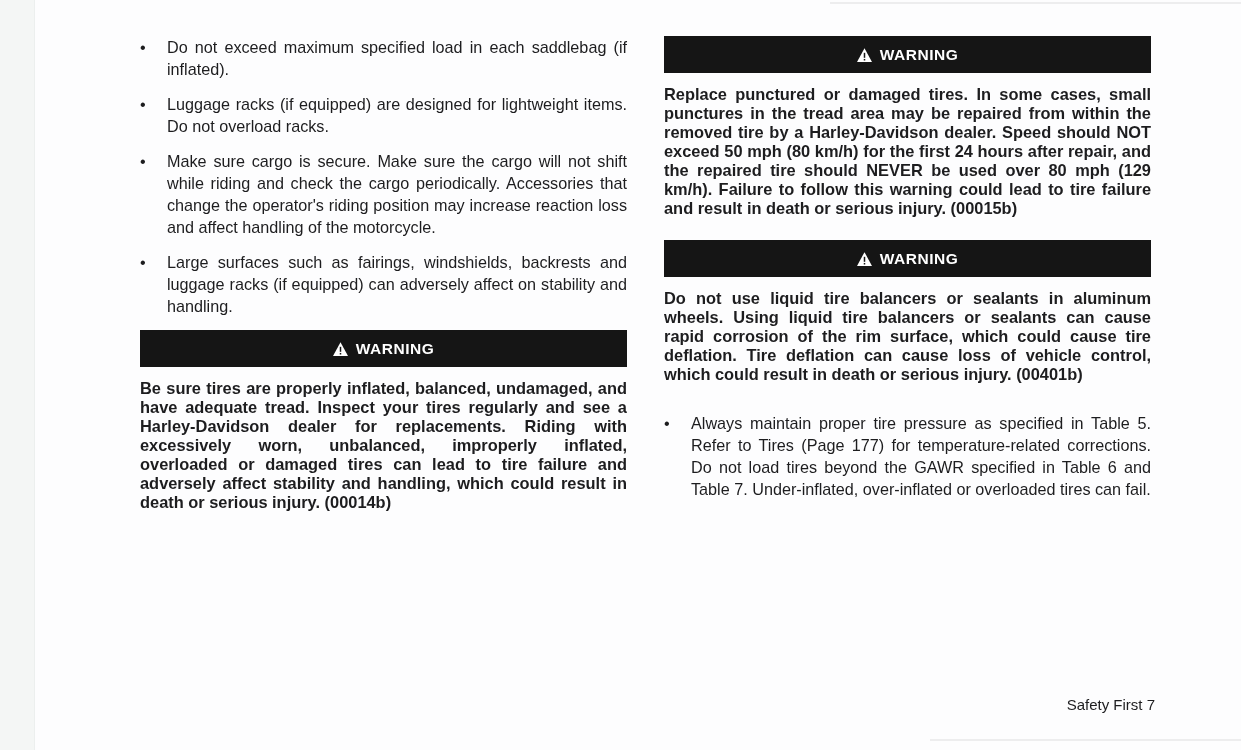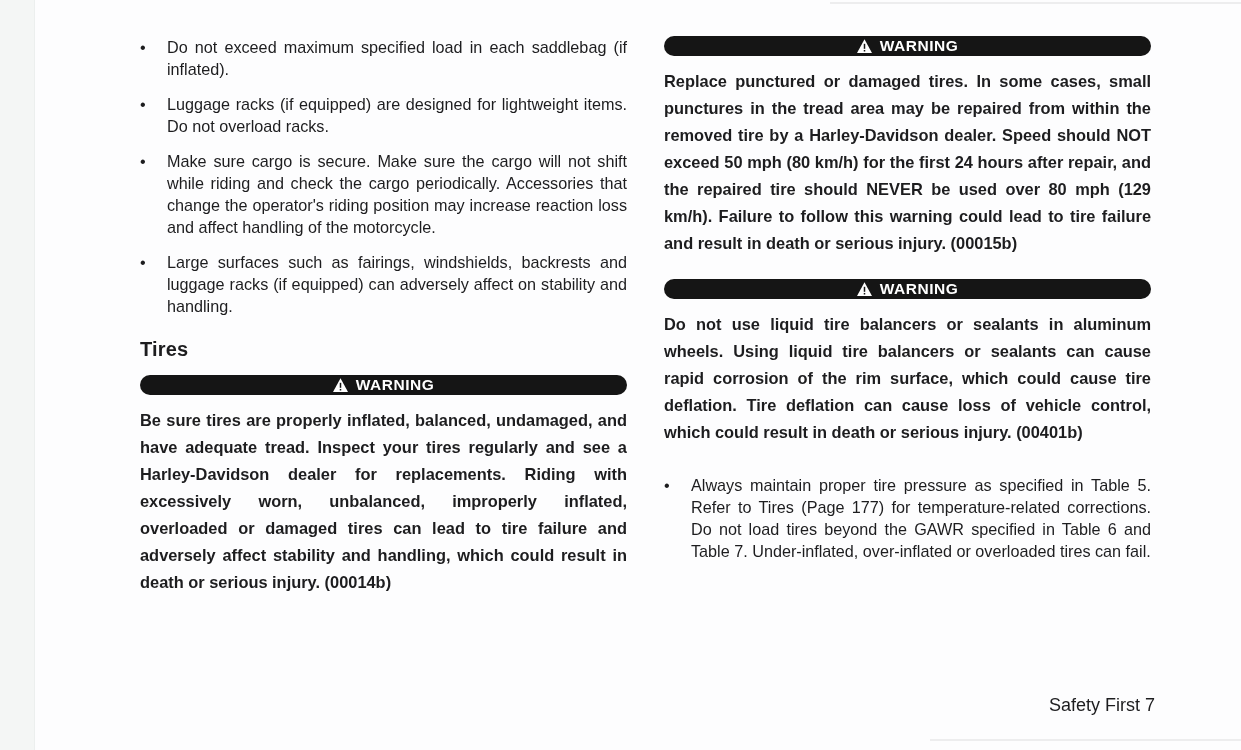--- a/index.html
+++ b/index.html
@@ -54,47 +54,46 @@
   .bullet .btext { flex: 1; }
   .section-heading {
     font-weight: bold;
     font-size: 20px;
     margin: 21px 0 14px 0;
     letter-spacing: 0.2px;
   }
   .warning-banner {
     background: #151515;
     color: #ffffff;
-    height: 20px;
+    height: 37px;
     display: flex;
     align-items: center;
     justify-content: center;
     gap: 8px;
     font-weight: bold;
     font-size: 15.5px;
     letter-spacing: 0.5px;
-    border-radius: 12px;
   }
   .warning-banner svg { display: block; }
   .warning-body {
     font-weight: bold;
     font-size: 16.4px;
-    line-height: 27px;
+    line-height: 19px;
     text-align: justify;
     margin-top: 12px;
   }
   .mt-gap { margin-top: 22px; }
   .bullet-block { margin-top: 28px; }
   .footer {
     position: absolute;
     top: 694px;
     left: 140px;
     width: 1015px;
     text-align: right;
-    font-size: 18px;
+    font-size: 15px;
     line-height: 22px;
   }
 </style>
 </head>
 <body>
 
 <div class="page">
   <div class="scan-edge-left"></div>
   <div class="scan-line-top"></div>
   <div class="scan-line-bottom"></div>
@@ -113,21 +112,20 @@
       </div>
       <div class="bullet">
         <span class="marker">•</span>
         <span class="btext">Make sure cargo is secure. Make sure the cargo will not shift while riding and check the cargo periodically. Accessories that change the operator's riding position may increase reaction loss and affect handling of the motorcycle.</span>
       </div>
       <div class="bullet">
         <span class="marker">•</span>
         <span class="btext">Large surfaces such as fairings, windshields, backrests and luggage racks (if equipped) can adversely affect on stability and handling.</span>
       </div>
 
-      <div class="section-heading">Tires</div>
 
       <div class="warning-banner">
         <span>
           <svg width="15" height="14" viewBox="0 0 24 22">
             <path d="M12 0 L24 22 H0 Z" fill="#ffffff"></path>
             <rect x="10.8" y="7.5" width="2.4" height="8" fill="#151515"></rect>
             <rect x="10.8" y="17.3" width="2.4" height="2.5" fill="#151515"></rect>
           </svg>
         </span>
         <span>WARNING</span>

